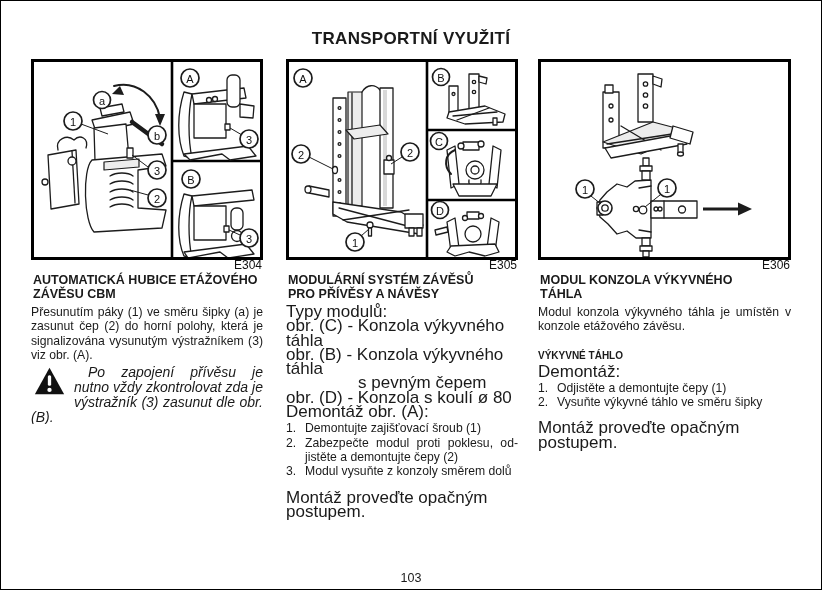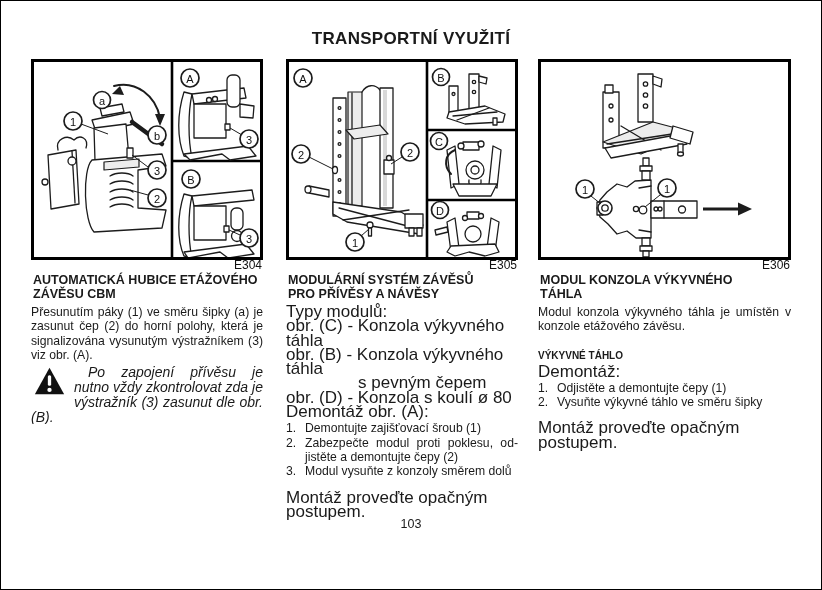--- a/index.html
+++ b/index.html
@@ -41,21 +41,21 @@
   .step-num{width:19px;flex:none;}
   .step-text{flex:1;text-align:justify;hyphens:manual;}
   .warning{margin-top:3px;overflow:hidden;}
   .warn-icon{float:left;width:31px;height:28px;margin:2px 9px 0 3px;}
   .warn-text{
     font-size:14px;line-height:14.8px;font-style:italic;text-align:justify;
     text-indent:14px;hyphens:manual;
   }
   .subheading{font-size:10px;font-weight:bold;margin:16px 0 4px 0;}
   .page-number{
-    position:absolute;top:516px;left:0;width:100%;text-align:center;font-size:12.5px;
+    position:absolute;top:570px;left:0;width:100%;text-align:center;font-size:12.5px;
   }
   
   .ln{fill:none;stroke:#1c1c1c;stroke-width:1.3;stroke-linejoin:round;stroke-linecap:round;}
   .lnw{fill:#fff;stroke:#1c1c1c;stroke-width:1.3;stroke-linejoin:round;}
   .lng{fill:#ededed;stroke:#1c1c1c;stroke-width:1.2;stroke-linejoin:round;}
   .thick{stroke:#1c1c1c;stroke-width:4.5;stroke-linecap:round;fill:none;}
   .div-line{stroke:#000;stroke-width:2.6;}
   .callout circle{fill:#fff;stroke:#1c1c1c;stroke-width:1.7;}
   .callout text{font-family:"Liberation Sans",sans-serif;font-size:11px;fill:#111;
     text-anchor:middle;dominant-baseline:central;}

